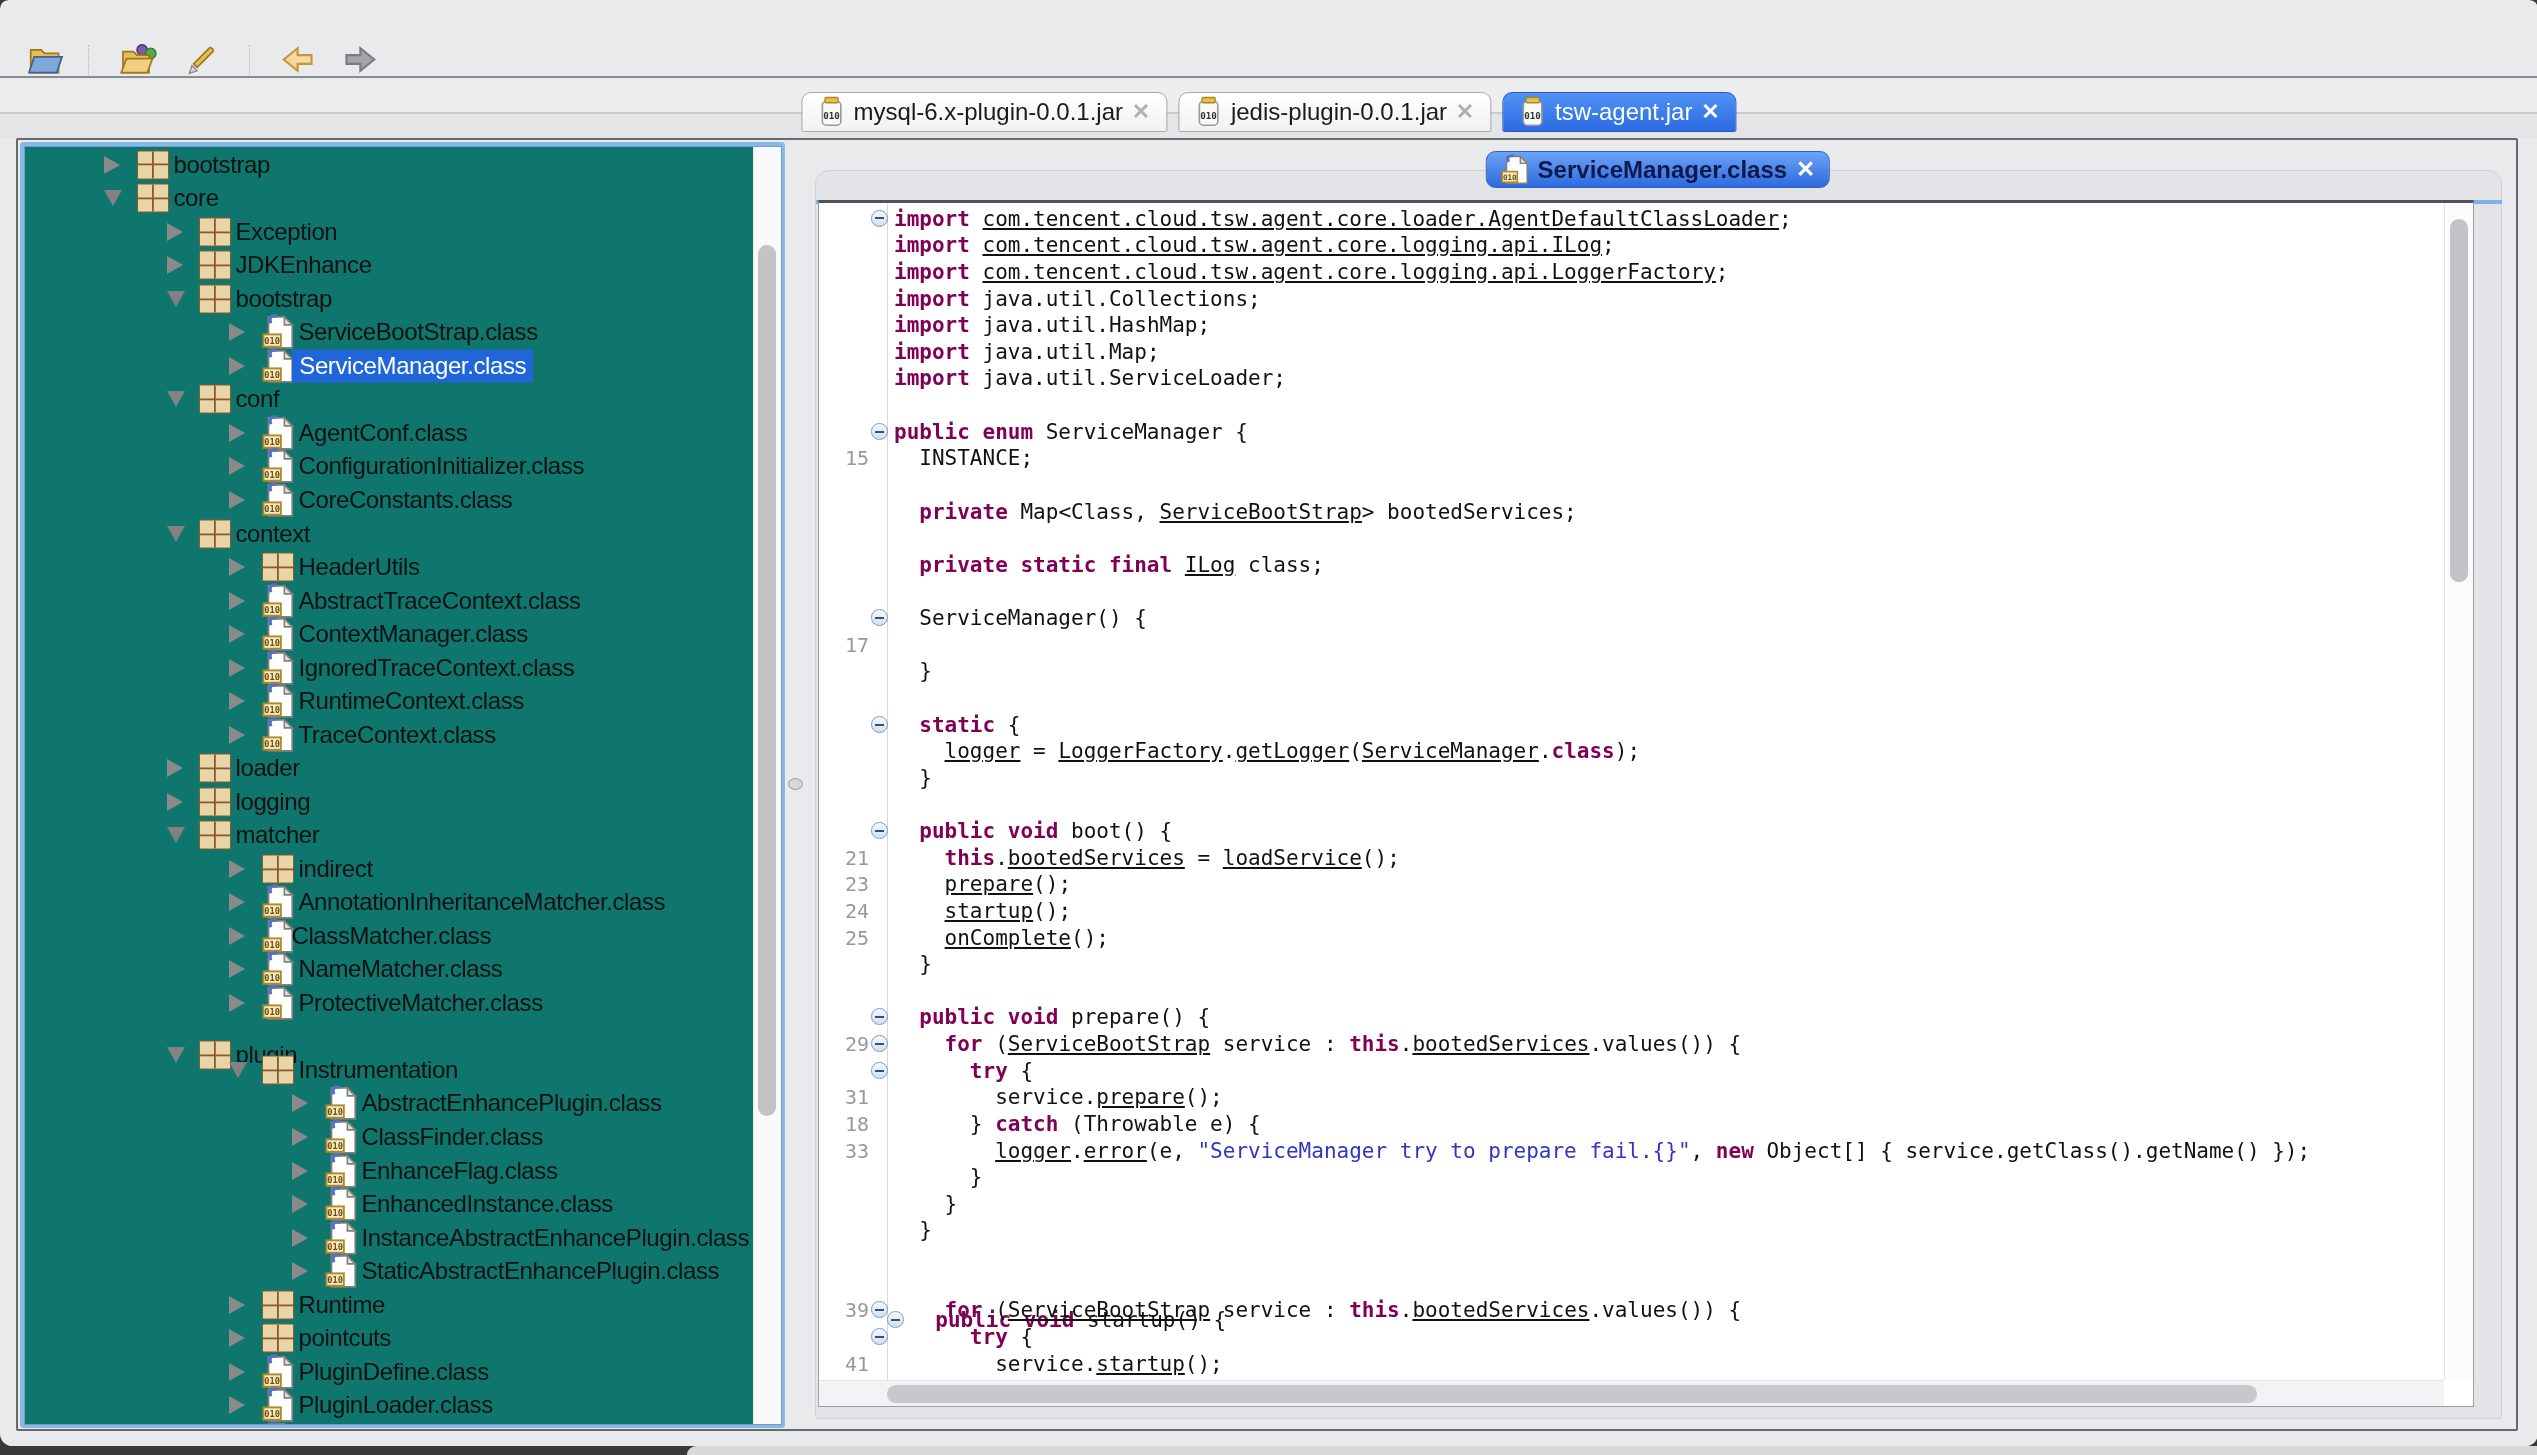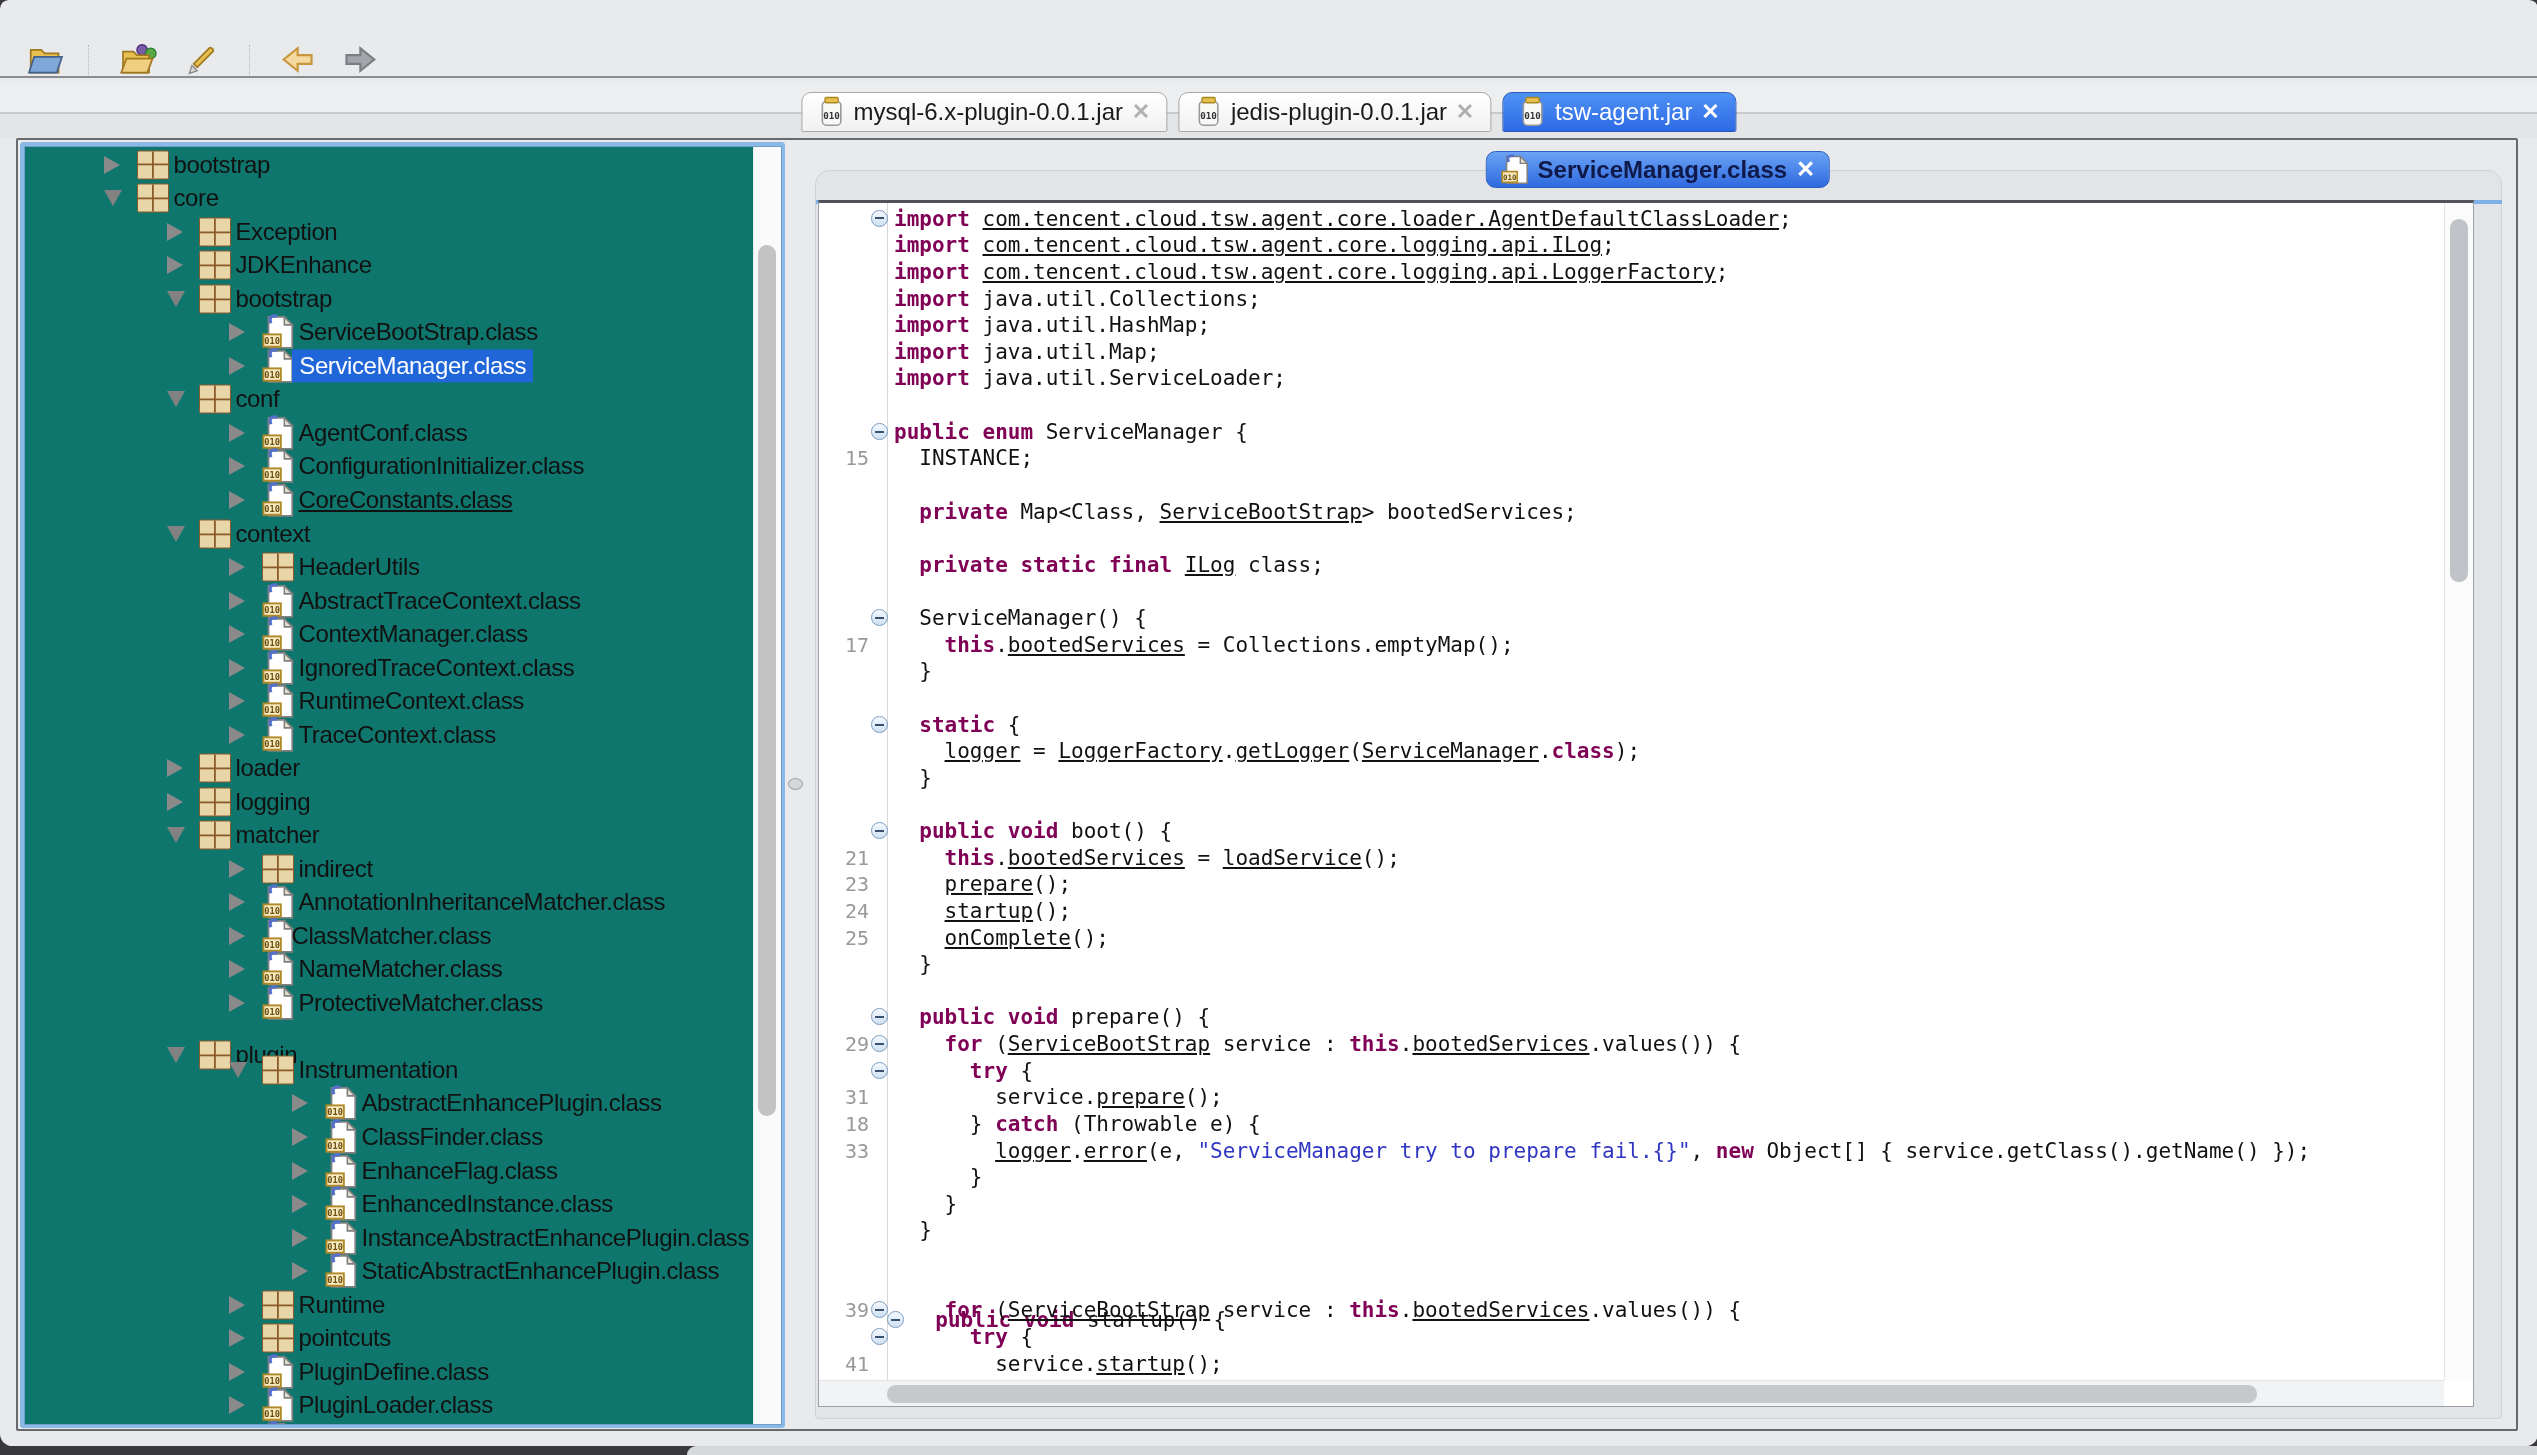--- a/index.html
+++ b/index.html
@@ -218,21 +218,21 @@
           </div>
           <div class="tree-row" style="top: 337px;">
             <div class="tw-arrow arrow-collapsed" style="left: 204px;"></div>
             <svg class="class-icon" viewBox="0 0 20 24" style="left: 237px;">
     <path d="M4,2.5 h10 l5,5 V22 H4 z" fill="#ffffff" stroke="#808080" stroke-width="1.1"></path>
     <path d="M14,2.5 l5,5 h-5 z" fill="#e6e0d0" stroke="#808080" stroke-width="1"></path>
     <path d="M5.5,6.5 q-2,-5.5 4,-4.5" fill="none" stroke="#5570c8" stroke-width="2"></path>
     <rect x="0.8" y="13.5" width="11" height="7.8" fill="#f7e9c0" stroke="#b08a28" stroke-width="1.2"></rect>
     <text x="6.3" y="19.8" font-size="5.5" font-weight="bold" fill="#6a4e10" text-anchor="middle" font-family="DejaVu Sans Mono,monospace">010</text>
   </svg>
-            <div class="tree-label" style="left: 274px; text-decoration: underline;">CoreConstants.class</div>
+            <div class="tree-label" style="left: 274px;">CoreConstants.class</div>
           </div>
           <div class="tree-row" style="top: 371px;">
             <div class="tw-arrow arrow-expanded" style="left: 142px;"></div>
             <div class="pkg-icon" style="left: 174px;"></div>
             <div class="tree-label" style="left: 211px;">context</div>
           </div>
           <div class="tree-row" style="top: 404px;">
             <div class="tw-arrow arrow-collapsed" style="left: 204px;"></div>
             <div class="pkg-icon" style="left: 237px;"></div>
             <div class="tree-label" style="left: 274px;">HeaderUtils</div>
@@ -507,21 +507,21 @@
         <div class="code-line" style="top: 162px;"><span class="txt"><span class="tk">import </span><span class="tp">java.util.ServiceLoader;</span></span></div>
         <div class="code-line" style="top: 189px;"><span class="txt"></span></div>
         <div class="code-line" style="top: 216px;"><span class="fold"></span><span class="txt"><span class="tk">public enum </span><span class="tp">ServiceManager {</span></span></div>
         <div class="code-line" style="top: 242px;"><span class="ln">15</span><span class="txt"><span class="tp">  INSTANCE;</span></span></div>
         <div class="code-line" style="top: 269px;"><span class="txt"></span></div>
         <div class="code-line" style="top: 296px;"><span class="txt"><span class="tp">  </span><span class="tk">private </span><span class="tp">Map&lt;Class, </span><span class="tu">ServiceBootStrap</span><span class="tp">&gt; bootedServices;</span></span></div>
         <div class="code-line" style="top: 322px;"><span class="txt"></span></div>
         <div class="code-line" style="top: 349px;"><span class="txt"><span class="tp">  </span><span class="tk">private static final </span><span class="tu">ILog</span><span class="tp"> class;</span></span></div>
         <div class="code-line" style="top: 375px;"><span class="txt"></span></div>
         <div class="code-line" style="top: 402px;"><span class="fold"></span><span class="txt"><span class="tp">  ServiceManager() {</span></span></div>
-        <div class="code-line" style="top: 429px;"><span class="ln">17</span><span class="txt"><span class="tp">    </span><span class="tk">this</span><span class="tp">.</span><span class="tu">bootedServices</span><span class="tp"> = Collections.emptyMap();</span></span></div>
+        <div class="code-line" style="top: 429px;"><span class="ln">17</span></div>
         <div class="code-line" style="top: 455px;"><span class="txt"><span class="tp">  }</span></span></div>
         <div class="code-line" style="top: 482px;"><span class="txt"></span></div>
         <div class="code-line" style="top: 509px;"><span class="fold"></span><span class="txt"><span class="tp">  </span><span class="tk">static</span><span class="tp"> {</span></span></div>
         <div class="code-line" style="top: 535px;"><span class="txt"><span class="tp">    </span><span class="tu">logger</span><span class="tp"> = </span><span class="tu">LoggerFactory</span><span class="tp">.</span><span class="tu">getLogger</span><span class="tp">(</span><span class="tu">ServiceManager</span><span class="tp">.</span><span class="tk">class</span><span class="tp">);</span></span></div>
         <div class="code-line" style="top: 562px;"><span class="txt"><span class="tp">  }</span></span></div>
         <div class="code-line" style="top: 588px;"><span class="txt"></span></div>
         <div class="code-line" style="top: 615px;"><span class="fold"></span><span class="txt"><span class="tp">  </span><span class="tk">public void </span><span class="tp">boot() {</span></span></div>
         <div class="code-line" style="top: 642px;"><span class="ln">21</span><span class="txt"><span class="tp">    </span><span class="tk">this</span><span class="tp">.</span><span class="tu">bootedServices</span><span class="tp"> = </span><span class="tu">loadService</span><span class="tp">();</span></span></div>
         <div class="code-line" style="top: 668px;"><span class="ln">23</span><span class="txt"><span class="tp">    </span><span class="tu">prepare</span><span class="tp">();</span></span></div>
         <div class="code-line" style="top: 695px;"><span class="ln">24</span><span class="txt"><span class="tp">    </span><span class="tu">startup</span><span class="tp">();</span></span></div>

